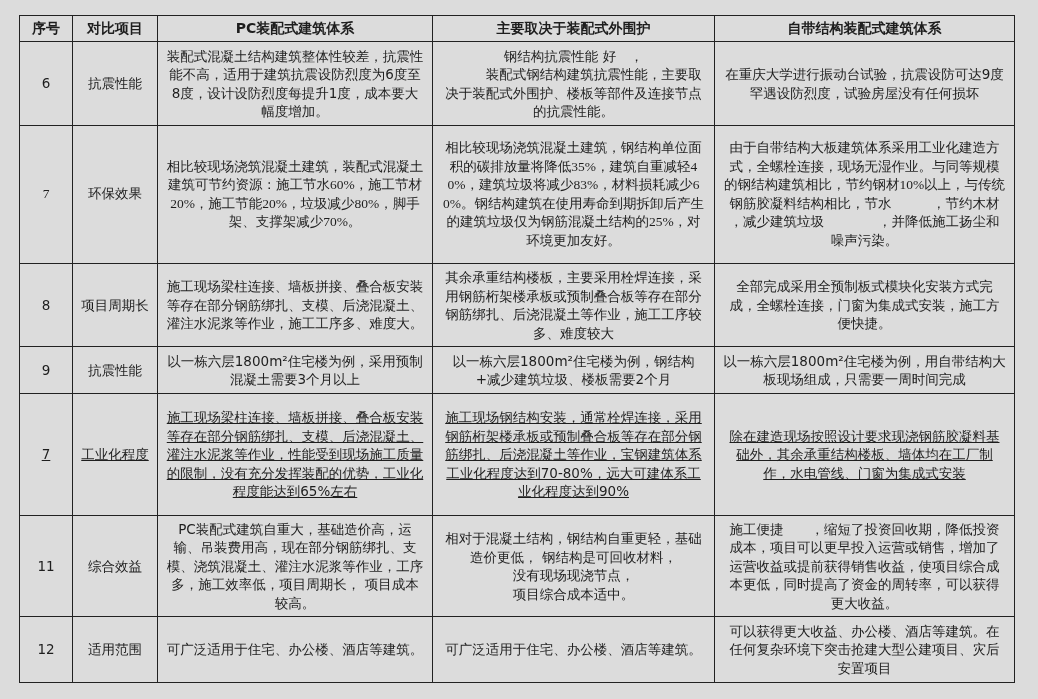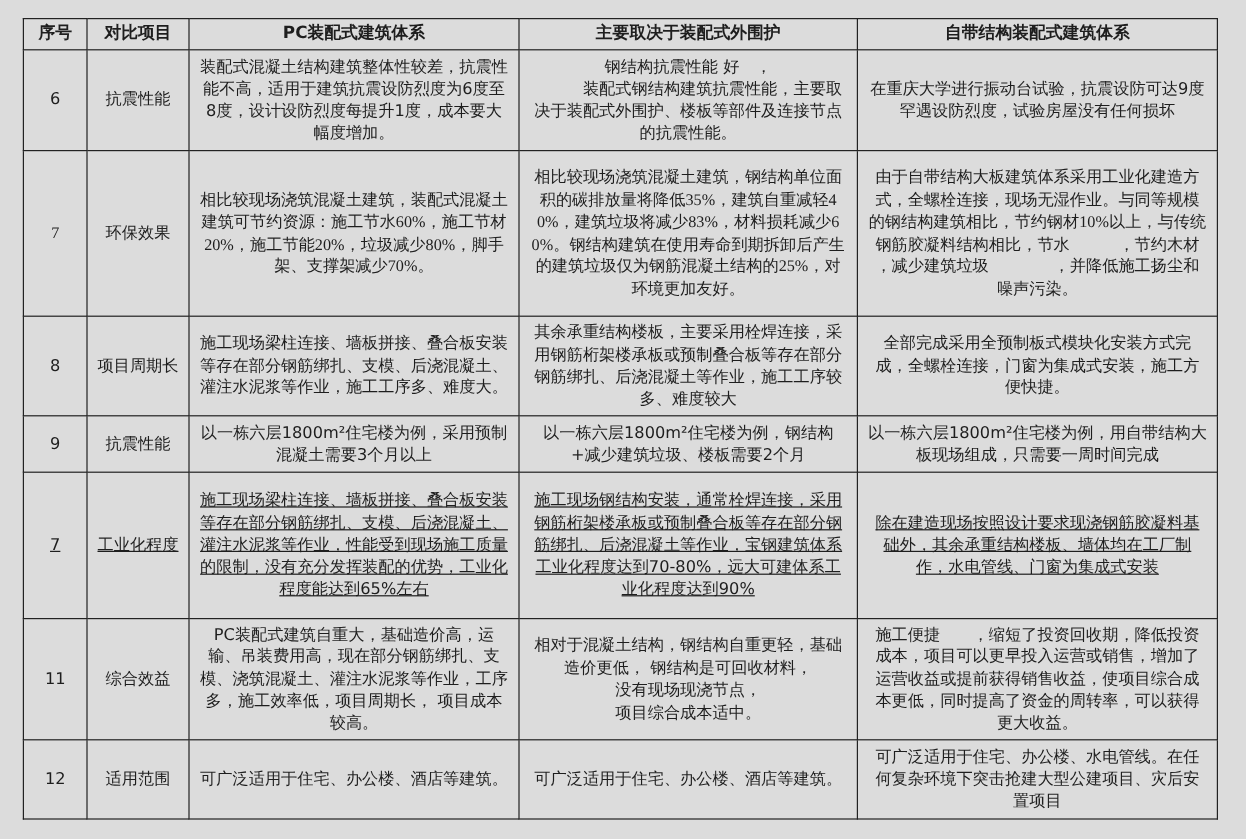--- a/index.html
+++ b/index.html
@@ -114,16 +114,16 @@
       <td class="pre">相对于混凝土结构，钢结构自重更轻，基础造价更低， 钢结构是可回收材料，
 没有现场现浇节点，
 项目综合成本适中。</td>
       <td class="green">施工便捷　　，缩短了投资回收期，降低投资成本，项目可以更早投入运营或销售，增加了运营收益或提前获得销售收益，使项目综合成本更低，同时提高了资金的周转率，可以获得更大收益。</td>
     </tr>
     <tr class="r12">
       <td class="num">12</td>
       <td class="item">适用范围</td>
       <td>可广泛适用于住宅、办公楼、酒店等建筑。</td>
       <td>可广泛适用于住宅、办公楼、酒店等建筑。</td>
-      <td class="green">可广泛适用于住宅、办公楼、水电管线。在任何复杂环境下突击抢建大型公建项目、灾后安置项目</td>
+      <td class="green">可以获得更大收益、办公楼、酒店等建筑。在任何复杂环境下突击抢建大型公建项目、灾后安置项目</td>
     </tr>
   </tbody>
 </table>
 
 </body></html>

